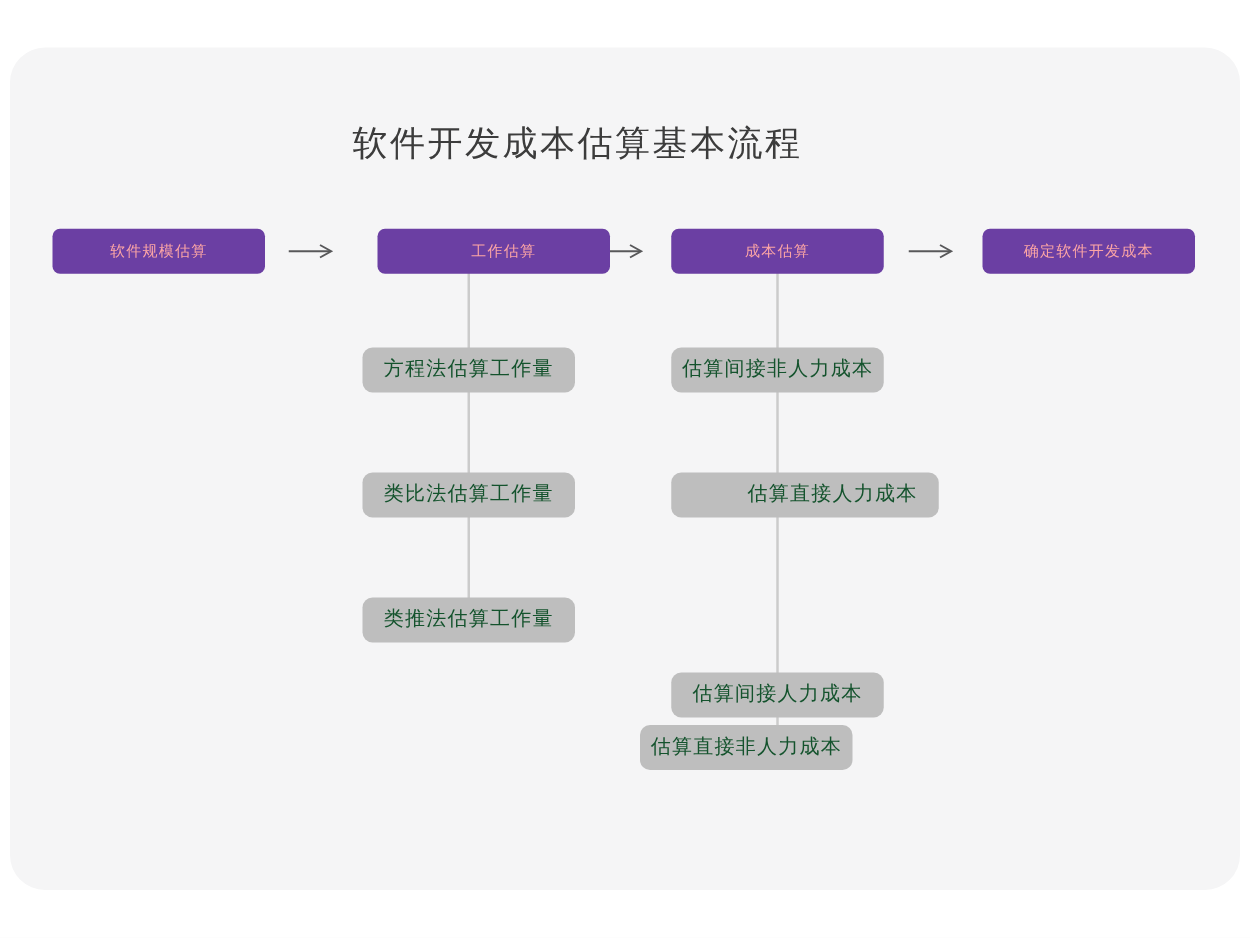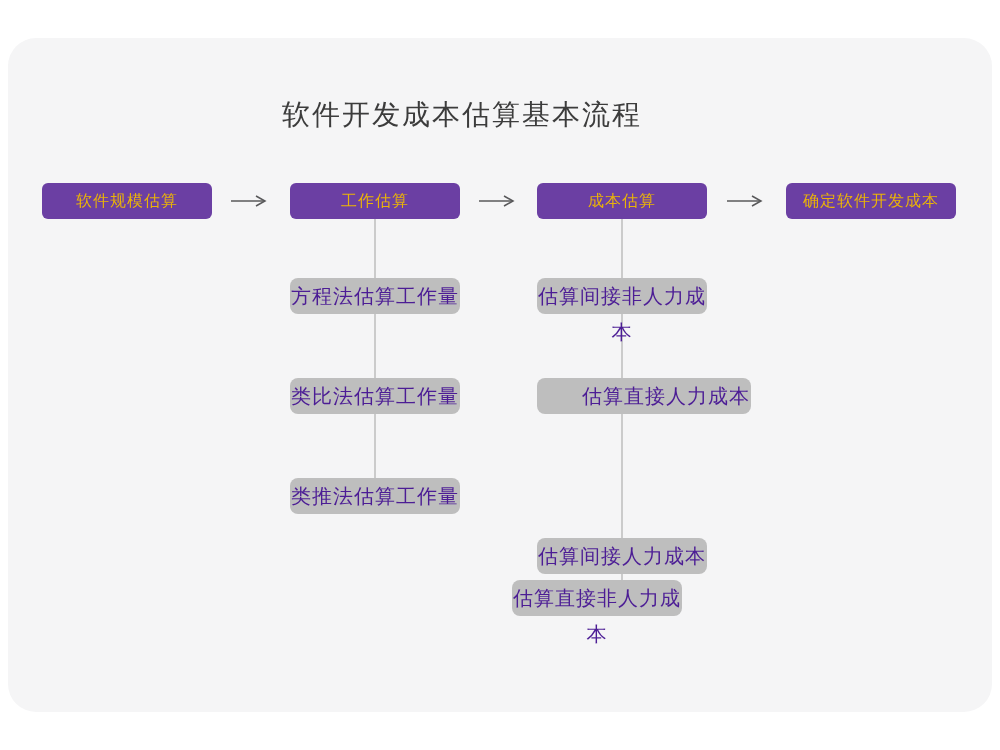--- a/index.html
+++ b/index.html
@@ -35,35 +35,35 @@
     font-weight: 500;
     letter-spacing: 2px;
     color: #3C3C3C;
   }
   .pbox {
     position: absolute;
     width: 170px;
     height: 36px;
     background: #6B3FA3;
     border-radius: 6px;
-    color: #eab308;
-    font-size: 16px;
+    color: #fca5a5;
+    font-size: 12px;
     letter-spacing: 1px;
     line-height: 36px;
     text-align: center;
     z-index: 3;
   }
   .gbox {
     position: absolute;
     width: 170px;
     height: 36px;
     background: #BEBEBE;
     border-radius: 8px;
-    color: #4c1d95;
-    font-size: 20px;
+    color: #14532d;
+    font-size: 16px;
     letter-spacing: 1px;
     line-height: 36px;
     text-align: center;
     z-index: 3;
   }
   .vline {
     position: absolute;
     width: 2px;
     background: #CBCBCB;
     z-index: 1;
@@ -84,21 +84,21 @@
   <div class="card"></div>
 
   <h1 class="title">软件开发成本估算基本流程</h1>
 
   <div class="vline" style="left:374px; top:218px; height:278px;"></div>
   <div class="vline" style="left:621px; top:218px; height:380px;"></div>
 
   <div class="pbox" style="left:42px; top:183px;">
     <span>软件规模估算</span>
   </div>
-  <div class="pbox" style="left:290px; top:183px;">
+  <div class="pbox" style="left:302px; top:183px;padding-left:16px;">
     <span>工作估算</span>
   </div>
   <div class="pbox" style="left:537px; top:183px;">
     <span>成本估算</span>
   </div>
   <div class="pbox" style="left:786px; top:183px;">
     <span>确定软件开发成本</span>
   </div>
 
   <div class="arrow" style="left:230px;">

